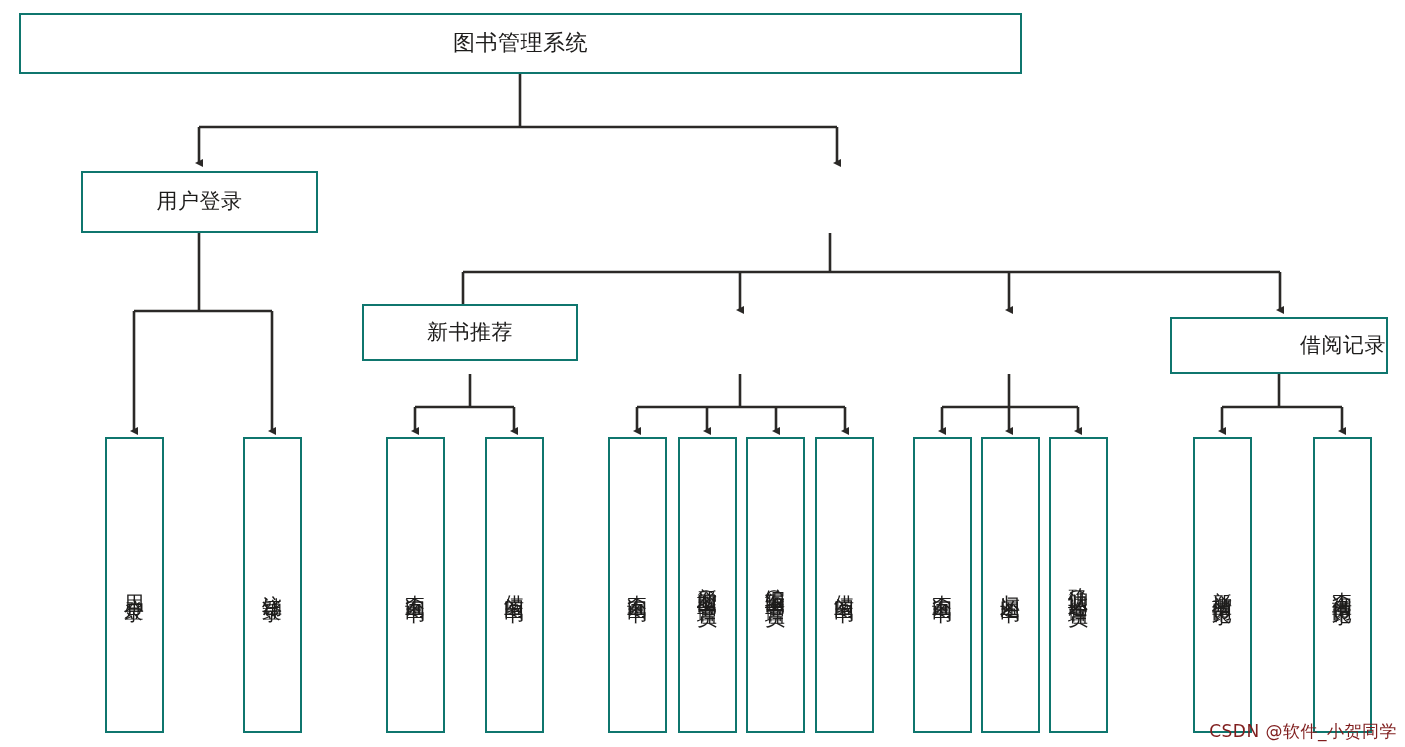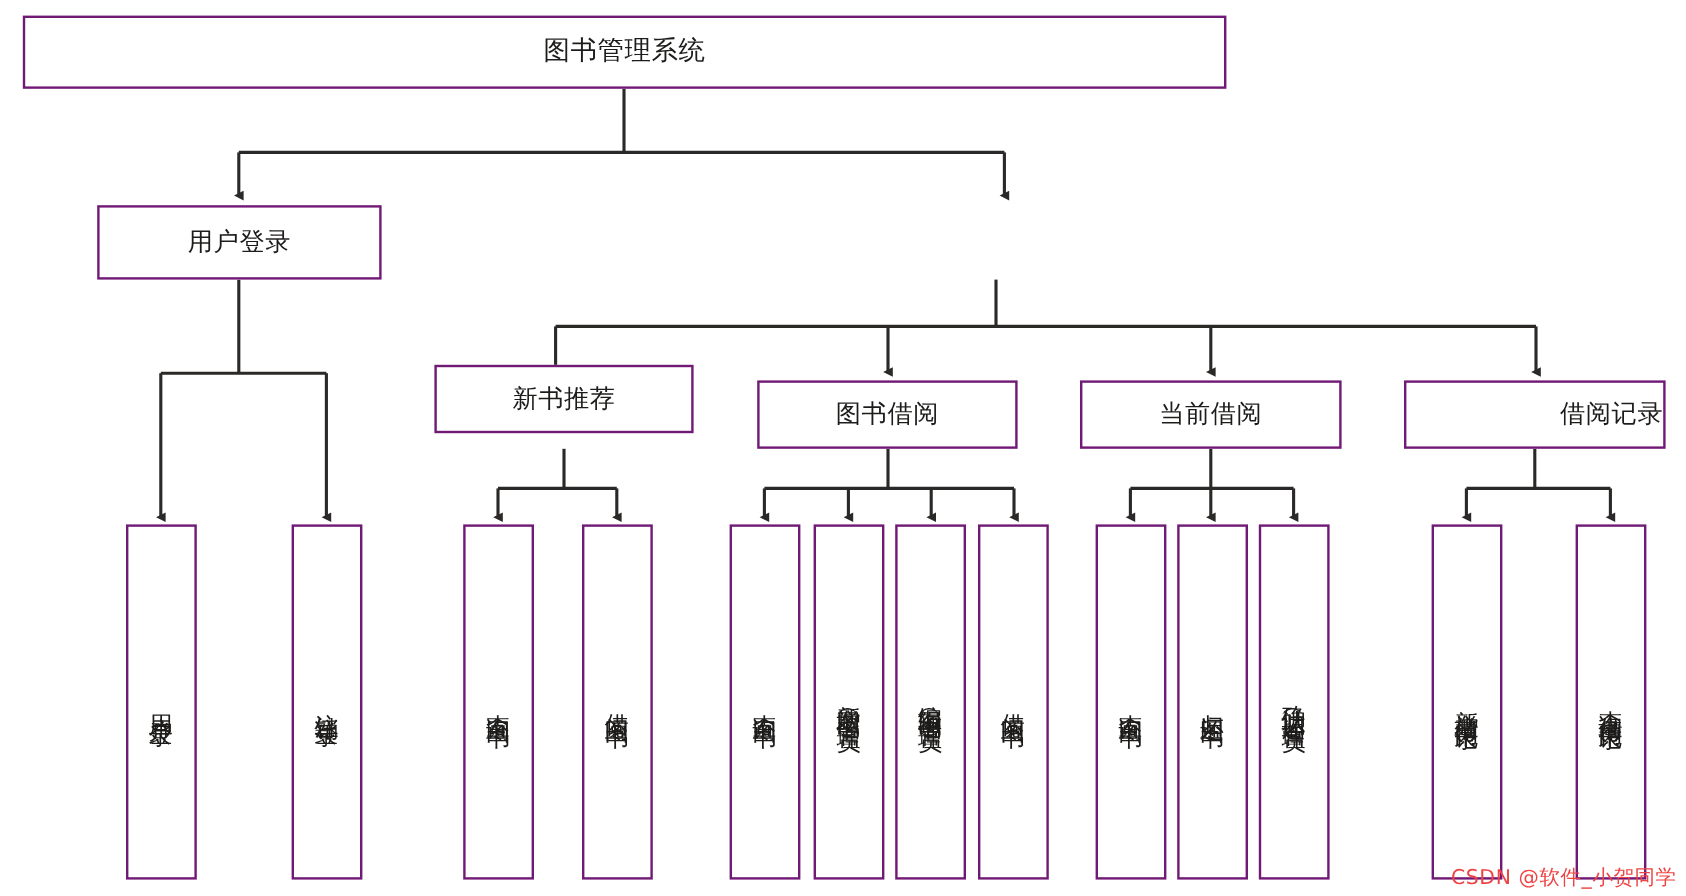--- a/index.html
+++ b/index.html
@@ -26,21 +26,21 @@
     left: 0;
     top: 0;
     width: 1405px;
     height: 747px;
     pointer-events: none;
   }
   .node {
     position: absolute;
     box-sizing: border-box;
     background: #ffffff;
-    border: 2px solid #701a75;
+    border: 2px solid #0f766e;
     display: flex;
     align-items: center;
     justify-content: center;
     overflow: hidden;
   }
   .node-label {
     color: #1d1c1b;
     text-align: center;
     line-height: 1.12;
     white-space: pre;
@@ -60,21 +60,21 @@
     writing-mode: vertical-rl;
     text-orientation: upright;
     font-size: 20px;
     letter-spacing: 3px;
     line-height: 1;
   }
   .watermark {
     position: absolute;
     right: 8px;
     bottom: 4px;
-    color: #ef4444;
+    color: #7f1d1d;
     font-size: 17px;
     letter-spacing: 0.5px;
     user-select: none;
     white-space: nowrap;
   }
 </style>
 </head>
 <body>
 
 <div id="diagram-root">
@@ -133,26 +133,20 @@
     <span class="node-label">图书管理系统</span>
   </div>
 
   <div class="node horiz" style="left:81px; top:171px; width:237px; height:62px;">
     <span class="node-label">用户登录</span>
   </div>
 
   <div class="node horiz" style="left:362px; top:304px; width:216px; height:57px;">
     <span class="node-label">新书推荐</span>
   </div>
-  <div class="node horiz" style="left:631px; top:317px; width:217px; height:57px;">
-    <span class="node-label">图书借阅</span>
-  </div>
-  <div class="node horiz" style="left:900px; top:317px; width:218px; height:57px;">
-    <span class="node-label">当前借阅</span>
-  </div>
   <div class="node horiz" style="left:1170px; top:317px; width:218px; height:57px;justify-content:flex-end;">
     <span class="node-label">借阅记录</span>
   </div>
 
   <div class="node vert" style="left:105px; top:437px; width:59px; height:296px;">
     <span class="node-label">用户登录</span>
   </div>
   <div class="node vert" style="left:243px; top:437px; width:59px; height:296px;">
     <span class="node-label">注销登录</span>
   </div>

